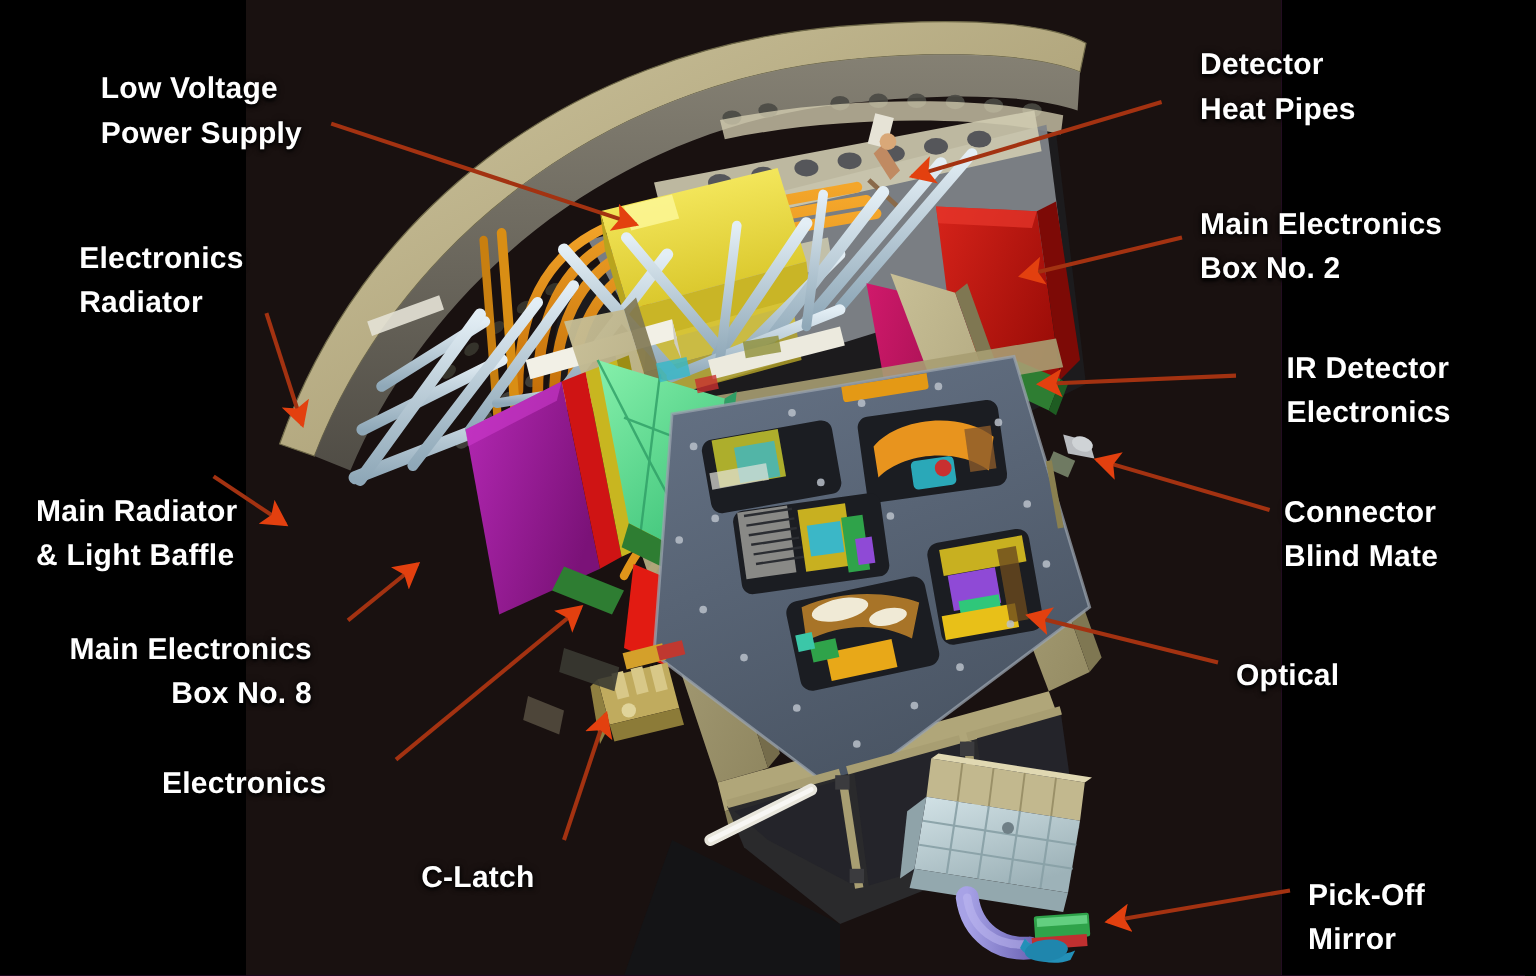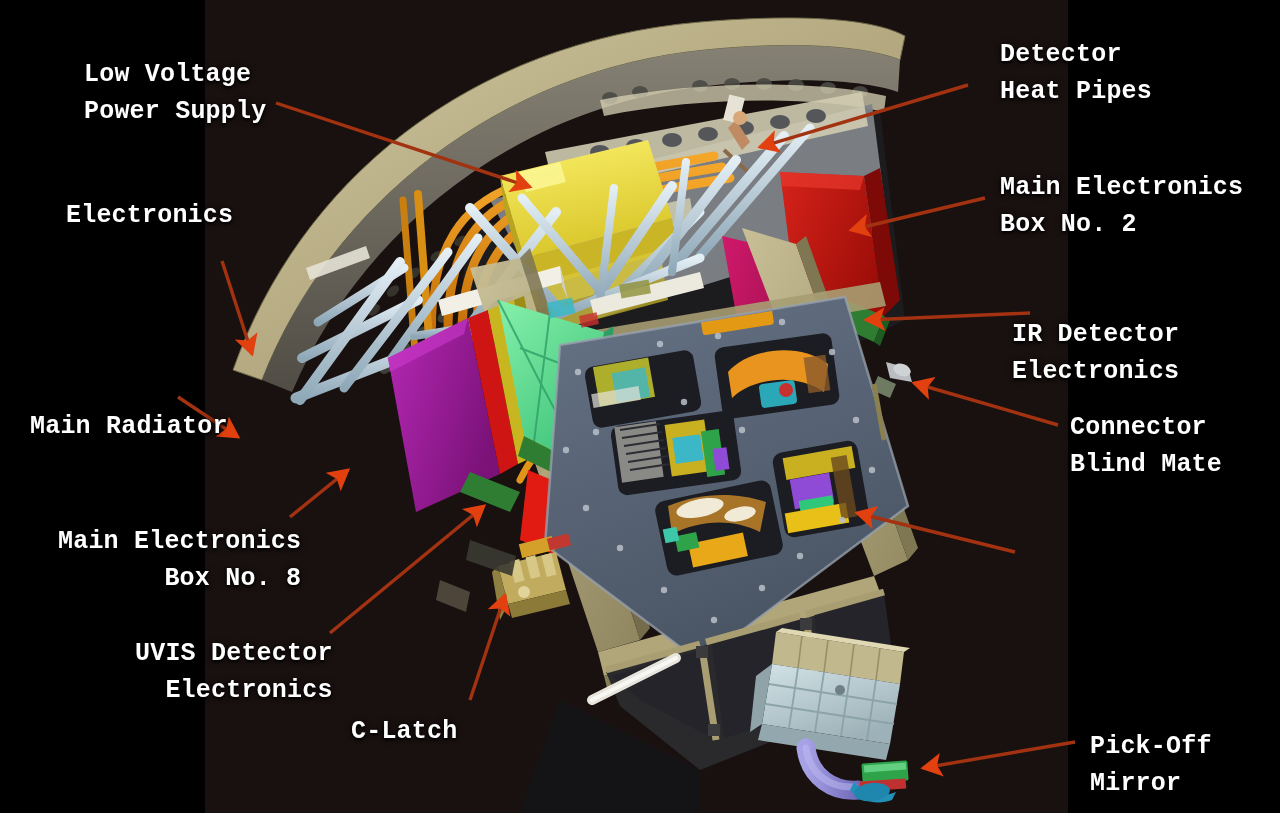--- a/index.html
+++ b/index.html
@@ -6,21 +6,20 @@
   html,body{margin:0;padding:0;background:#000;}
   body{
     font-family:"Liberation Sans","DejaVu Sans",sans-serif;
   }
   #stage{
     position:relative;
     width:1280px;
     height:813px;
     overflow:hidden;
     background:#701a75;
-    font-family:Liberation Mono, monospace;
   }
   
   .bg-band{position:absolute;top:0;height:813px;}
   #bg-left  {left:0;    width:205px; background:#000000;}
   #bg-mid   {left:205px;width:863px; background:#191110;}
   #bg-right {left:1068px;width:212px;background:#000000;}
 
   
   #model-layer,#leader-layer{
     position:absolute;left:0;top:0;width:1280px;height:813px;
@@ -462,26 +461,26 @@
         <line x1="985" y1="198" x2="851" y2="230"></line>
         <line x1="1030" y1="313" x2="866" y2="320"></line>
         <line x1="1058" y1="425" x2="914" y2="383"></line>
         <line x1="1015" y1="552" x2="857" y2="513"></line>
         <line x1="1075" y1="742" x2="923" y2="768"></line>
       </g>
   </svg>
 
   <div id="callouts-group">
       <div class="callout left-align" style="left: 84px; top: 56px;"><div>Low Voltage</div><div>Power Supply</div></div>
-      <div class="callout left-align" style="left: 66px; top: 197px;"><div>Electronics</div></div>
-      <div class="callout left-align" style="left: 30px; top: 408px;"><div>Main Radiator</div></div>
+      <div class="callout left-align" style="left: 66px; top: 197px;"><div>Electronics</div><div>Radiator</div></div>
+      <div class="callout left-align" style="left: 30px; top: 408px;"><div>Main Radiator</div><div>&amp; Light Baffle</div></div>
       <div class="callout right-align" style="left: 58px; top: 523px;"><div>Main Electronics</div><div>Box No. 8</div></div>
-      <div class="callout right-align" style="left: 135px; top: 635px;"><div>UVIS Detector</div><div>Electronics</div></div>
+      <div class="callout right-align" style="left: 135px; top: 635px;"><div>Electronics</div></div>
       <div class="callout left-align" style="left: 351px; top: 713px;"><div>C-Latch</div></div>
       <div class="callout left-align" style="left: 1000px; top: 36px;"><div>Detector</div><div>Heat Pipes</div></div>
       <div class="callout left-align" style="left: 1000px; top: 169px;"><div>Main Electronics</div><div>Box No. 2</div></div>
-      <div class="callout left-align" style="left: 1012px; top: 289px; margin-top: 27px;"><div>IR Detector</div><div>Electronics</div></div>
+      <div class="callout left-align" style="left: 1072px; top: 289px;"><div>IR Detector</div><div>Electronics</div></div>
       <div class="callout left-align" style="left: 1070px; top: 409px;"><div>Connector</div><div>Blind Mate</div></div>
-      <div class="callout left-align" style="left: 1030px; top: 545px;"></div>
+      <div class="callout left-align" style="left: 1030px; top: 545px;"><div>Optical</div></div>
       <div class="callout left-align" style="left: 1090px; top: 728px;"><div>Pick-Off</div><div>Mirror</div></div>
     </div>
 
 </div>
 
 </body></html>

